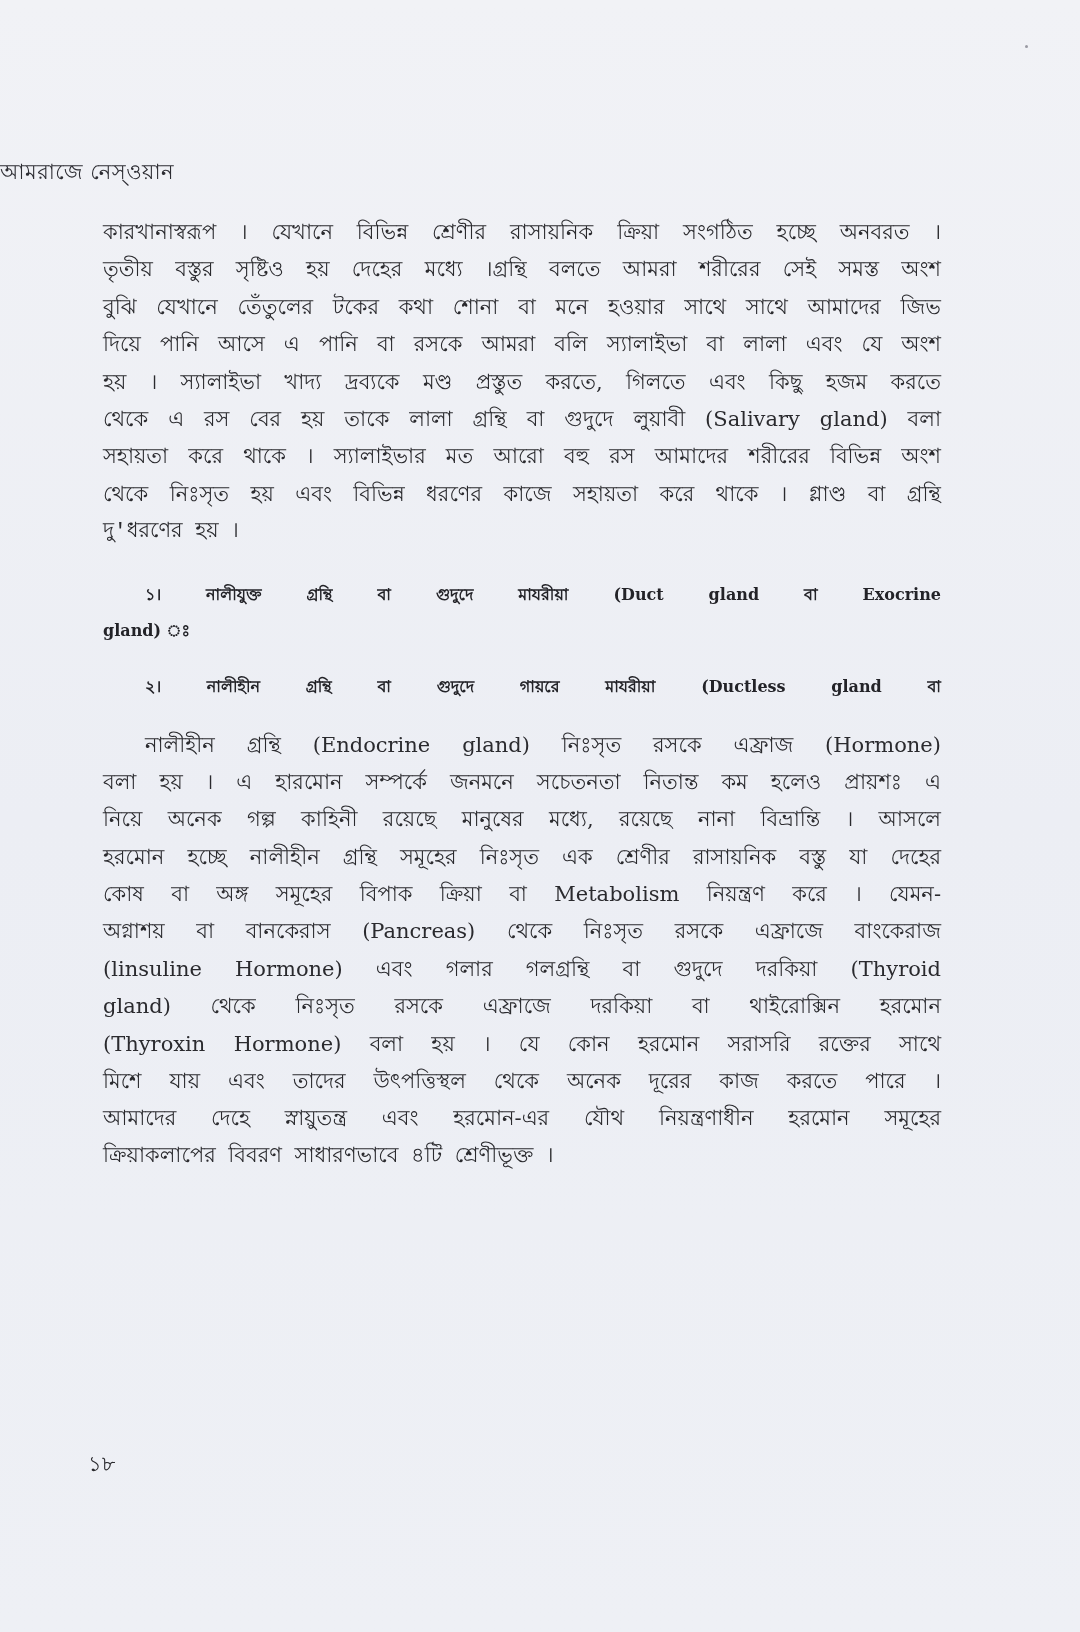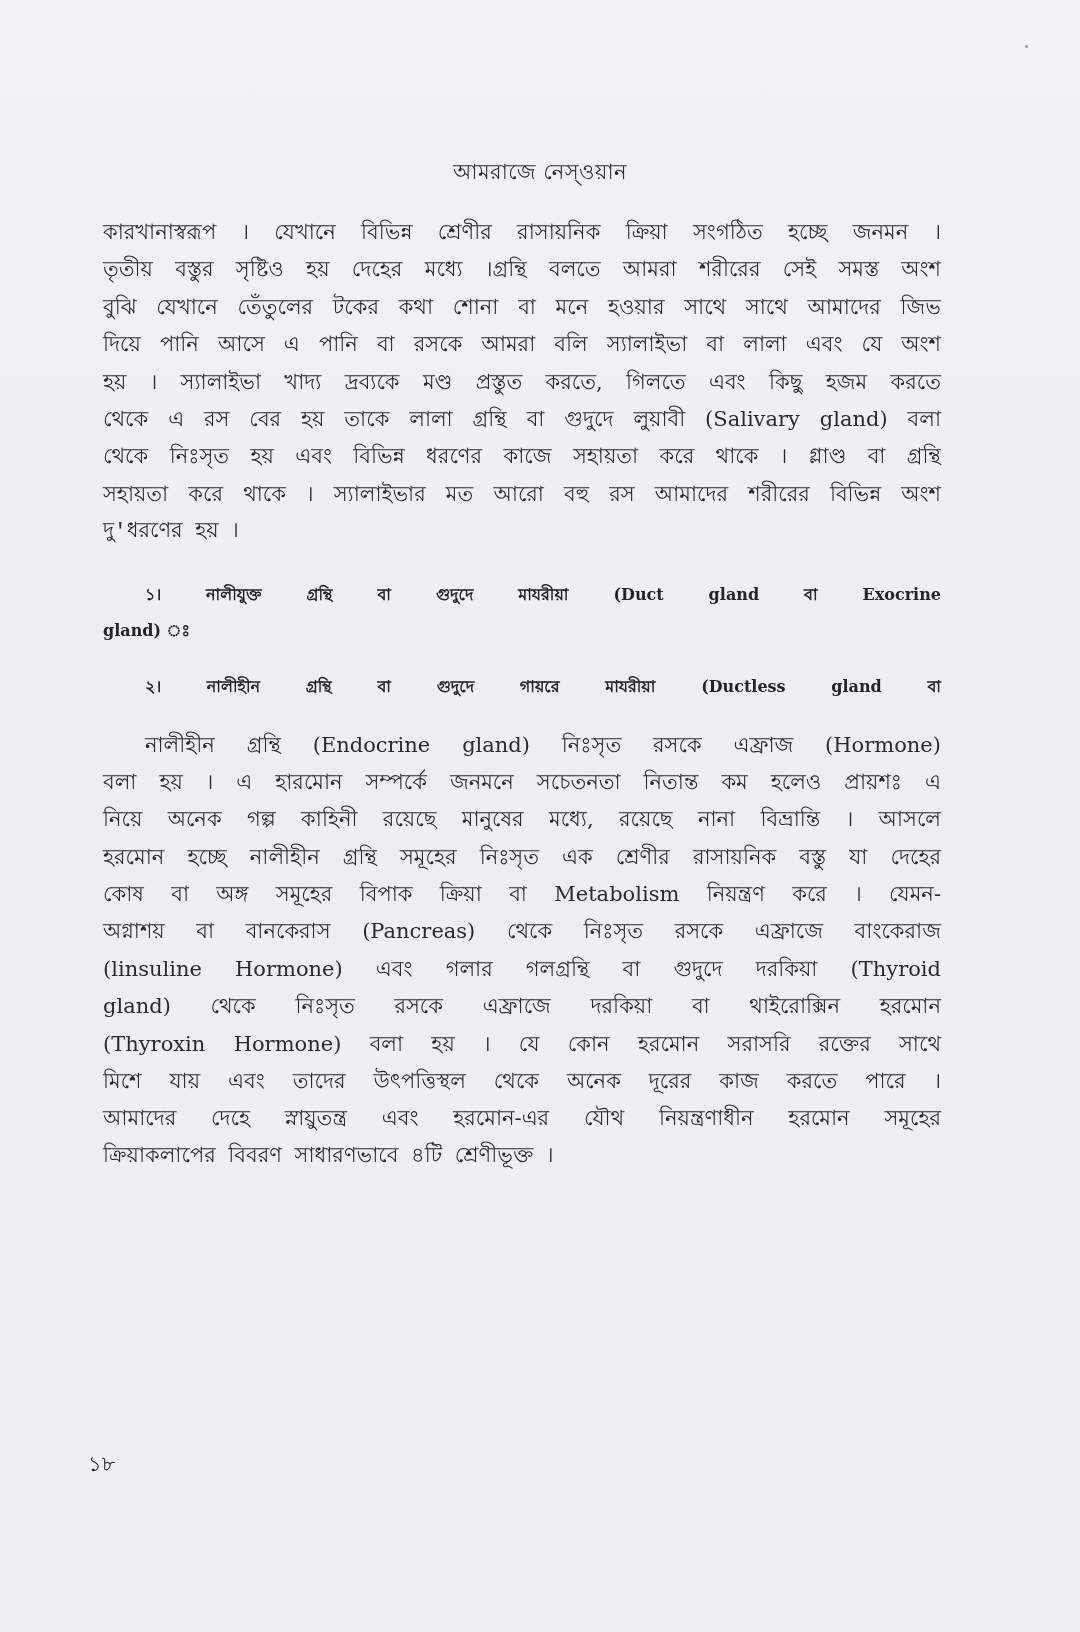--- a/index.html
+++ b/index.html
@@ -20,21 +20,21 @@
       left: 0; top: 0;
       width: 1080px;
       height: 1632px;
       background: linear-gradient(180deg, #f1f2f6 0%, #eceef4 50%, #eef0f5 100%);
     }
     .running-head {
       position: absolute;
       top: 156px;
       left: 0;
       width: 1080px;
-      text-align: center;
+      text-align: left;
       font-size: 21px;
       letter-spacing: 0.5px;
       color: #2d2d33;
     }
     .body-text {
       position: absolute;
       left: 103px;
       top: 214px;
       width: 838px;
     }
@@ -93,28 +93,28 @@
 <body>
 
 <div class="page">
   <div class="scan-mark"></div>
 
   <div class="running-head">আমরাজে নেস্ওয়ান</div>
 
   <div class="body-text">
 
     <div>
-      <span class="line">কারখানাস্বরূপ । যেখানে বিভিন্ন শ্রেণীর রাসায়নিক ক্রিয়া সংগঠিত হচ্ছে জনমন ।</span>
+      <span class="line">কারখানাস্বরূপ । যেখানে বিভিন্ন শ্রেণীর রাসায়নিক ক্রিয়া সংগঠিত হচ্ছে অনবরত ।</span>
       <span class="line">তৃতীয় বস্তুর সৃষ্টিও হয় দেহের মধ্যে ।গ্রন্থি বলতে আমরা শরীরের সেই সমস্ত অংশ</span>
       <span class="line">বুঝি যেখানে তেঁতুলের টকের কথা শোনা বা মনে হওয়ার সাথে সাথে আমাদের জিভ</span>
       <span class="line">দিয়ে পানি আসে এ পানি বা রসকে আমরা বলি স্যালাইভা বা লালা এবং যে অংশ</span>
       <span class="line">হয় । স্যালাইভা খাদ্য দ্রব্যকে মণ্ড প্রস্তুত করতে, গিলতে এবং কিছু হজম করতে</span>
       <span class="line">থেকে এ রস বের হয় তাকে লালা গ্রন্থি বা গুদুদে লুয়াবী (Salivary gland) বলা</span>
+      <span class="line">সহায়তা করে থাকে । স্যালাইভার মত আরো বহু রস আমাদের শরীরের বিভিন্ন অংশ</span>
       <span class="line">থেকে নিঃসৃত হয় এবং বিভিন্ন ধরণের কাজে সহায়তা করে থাকে । গ্লাণ্ড বা গ্রন্থি</span>
-      <span class="line">সহায়তা করে থাকে । স্যালাইভার মত আরো বহু রস আমাদের শরীরের বিভিন্ন অংশ</span>
       <span class="line last">দু'ধরণের হয় ।</span>
     </div>
 
     <div class="gap-before-headings"></div>
 
     <div>
       <span class="heading-line indent">১। নালীযুক্ত গ্রন্থি বা গুদুদে মাযরীয়া (Duct gland বা Exocrine</span>
       <span class="heading-line last">gland) ঃ</span>
     </div>
 

